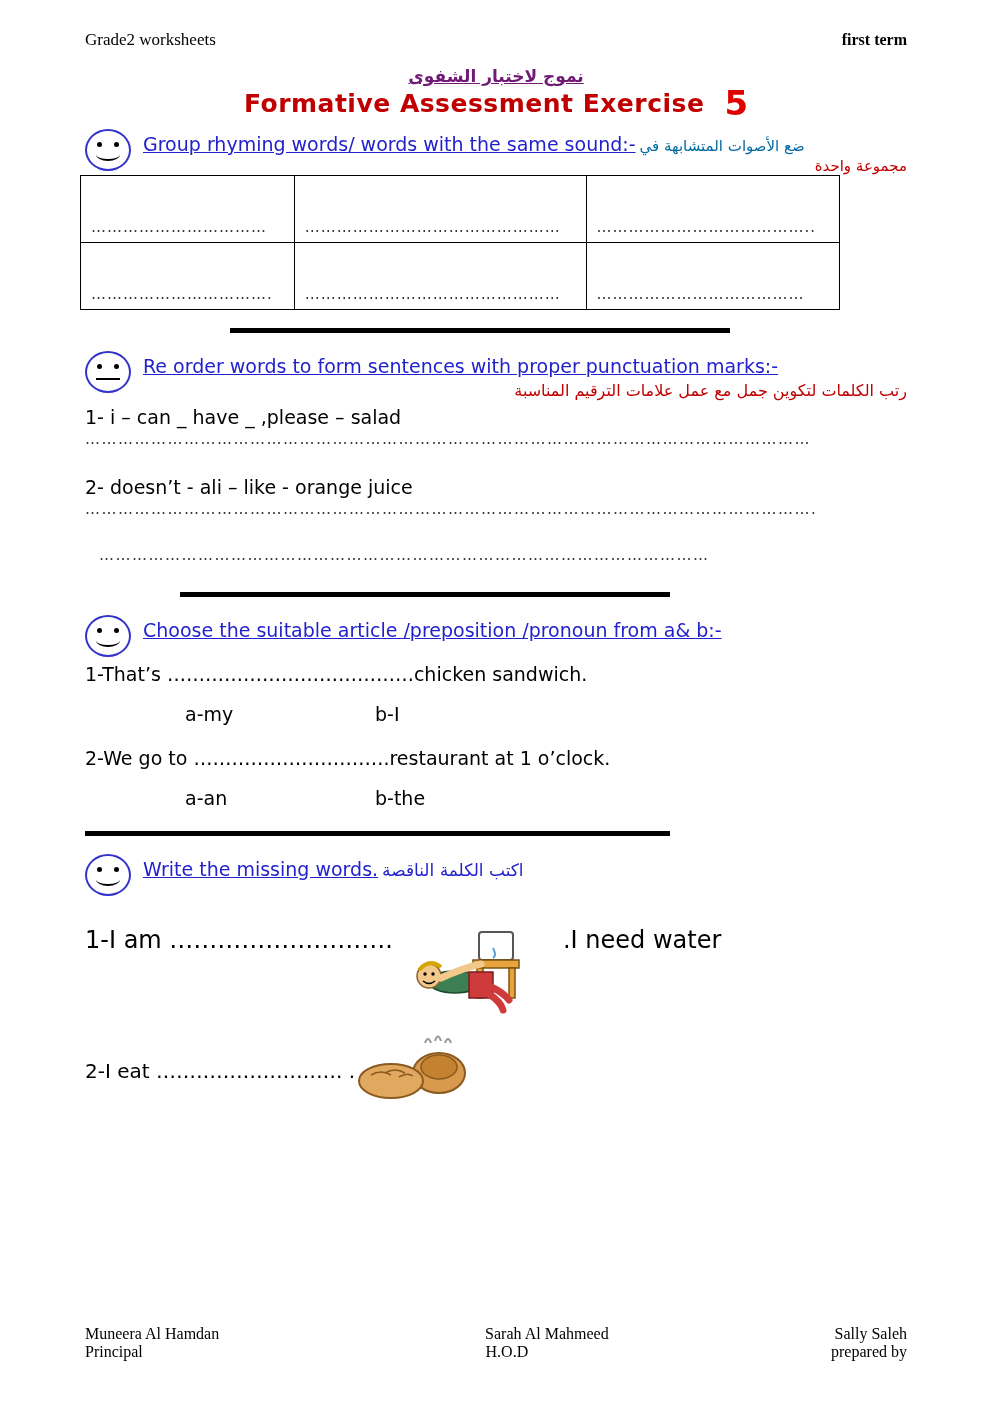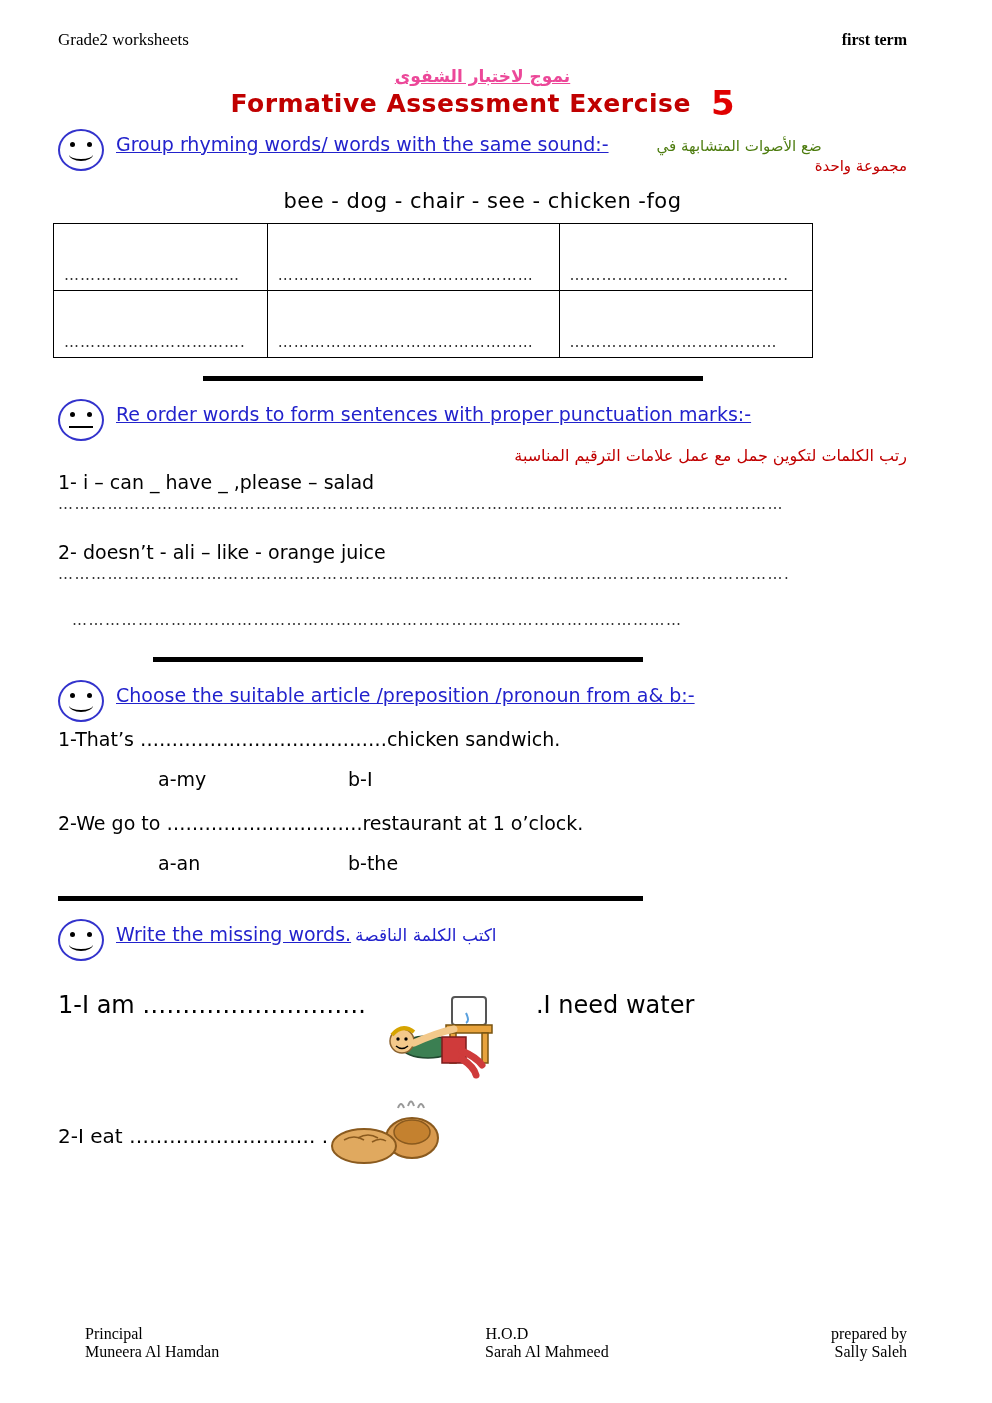--- a/index.html
+++ b/index.html
@@ -13,38 +13,38 @@
     font-family: "Liberation Serif", serif;
     color: #000000;
     position: relative;
     overflow: hidden;
   }
   .page {
     position: relative;
     width: 992px;
     height: 1403px;
     box-sizing: border-box;
-    padding: 30px 85px 20px 58px;
+    padding: 30px 85px 20px 85px;
   }
 
   
   .header-row {
     display: flex;
     justify-content: space-between;
     align-items: baseline;
     font-size: 17px;
     margin-bottom: 16px;
   }
   .header-left { font-family: "Liberation Serif", serif; }
   .header-right { font-family: "Liberation Serif", serif; font-weight: bold; font-size: 16px; }
 
   
   .title-block { text-align: center; margin-bottom: 4px; }
   .title-ar {
-    color: #ec4899;
+    color: #701a75;
     font-family: "DejaVu Sans", sans-serif;
     font-size: 17px;
     font-weight: bold;
     text-decoration: underline;
     direction: rtl;
   }
   .title-en-line {
     display: flex;
     justify-content: center;
     align-items: center;
@@ -109,43 +109,42 @@
   }
   .sec-head-text { padding-top: 4px; flex: 1 1 auto; }
   .q-en {
     color: #2222cc;
     font-family: "DejaVu Sans", sans-serif;
     font-size: 19px;
     text-decoration: underline;
     display: inline;
   }
   .q-ar-red {
-    color: #4d7c0f;
+    color: #0369a1;
     font-family: "DejaVu Sans", sans-serif;
     font-size: 15px;
     direction: rtl;
     display: inline;
-    margin-left: 44px;
   }
   .q-ar-red2 {
     color: #c00000;
     font-family: "DejaVu Sans", sans-serif;
     font-size: 15px;
     direction: rtl;
     display: block;
     margin-top: 2px;
     margin-left: 100px;
   }
   .q-ar-blue {
     color: #c00000;
     font-family: "DejaVu Sans", sans-serif;
     font-size: 16px;
     direction: rtl;
     display: block;
-    margin-top: 21px;
+    margin-top: 4px;
   }
   .q-ar-inline-blue {
     color: #2222cc;
     font-family: "DejaVu Sans", sans-serif;
     font-size: 17px;
     direction: rtl;
   }
 
   
   .word-bank {
@@ -265,21 +264,20 @@
         <span class="eye r"></span>
         <span class="mouth"></span>
       </div>
       <div class="sec-head-text">
         <span class="q-en">Group rhyming words/ words with the same sound:-</span>
         <span class="q-ar-red">ضع الأصوات المتشابهة في</span>
         <span class="q-ar-red2">مجموعة واحدة</span>
       </div>
     </div>
 
-    <div class="word-bank">bee  -  dog -   chair  -   see -  chicken -fog</div>
 
     <table class="group-table">
       <tbody>
           <tr>
         <td class="cell-dots">……………………………</td>
         <td class="cell-dots">…………………………………………</td>
         <td class="cell-dots">…………………………………..</td>
       </tr>
       <tr>
         <td class="cell-dots">……………………………. </td>
@@ -401,24 +399,24 @@
           <path d="M16 44 q10 -6 20 0" stroke="#8a5a1e" stroke-width="1.5" fill="none"></path>
           <path d="M30 42 q10 -6 20 0" stroke="#8a5a1e" stroke-width="1.5" fill="none"></path>
           <path d="M44 46 q8 -5 14 -1" stroke="#8a5a1e" stroke-width="1.5" fill="none"></path>
         </svg>
       </span>
     </div>
   </div>
 
   <div class="footer">
     <div class="footer-row">
+      <div class="footer-col">Muneera Al Hamdan</div>
+      <div class="footer-col center">Sarah Al Mahmeed</div>
+      <div class="footer-col right">Sally Saleh</div>
+    </div>
+    <div class="footer-row">
       <div class="footer-col">Principal</div>
       <div class="footer-col center">H.O.D</div>
       <div class="footer-col right">prepared by</div>
     </div>
-    <div class="footer-row">
-      <div class="footer-col">Muneera Al Hamdan</div>
-      <div class="footer-col center">Sarah Al Mahmeed</div>
-      <div class="footer-col right">Sally Saleh</div>
-    </div>
   </div>
 
 </div>
 
 </body></html>

